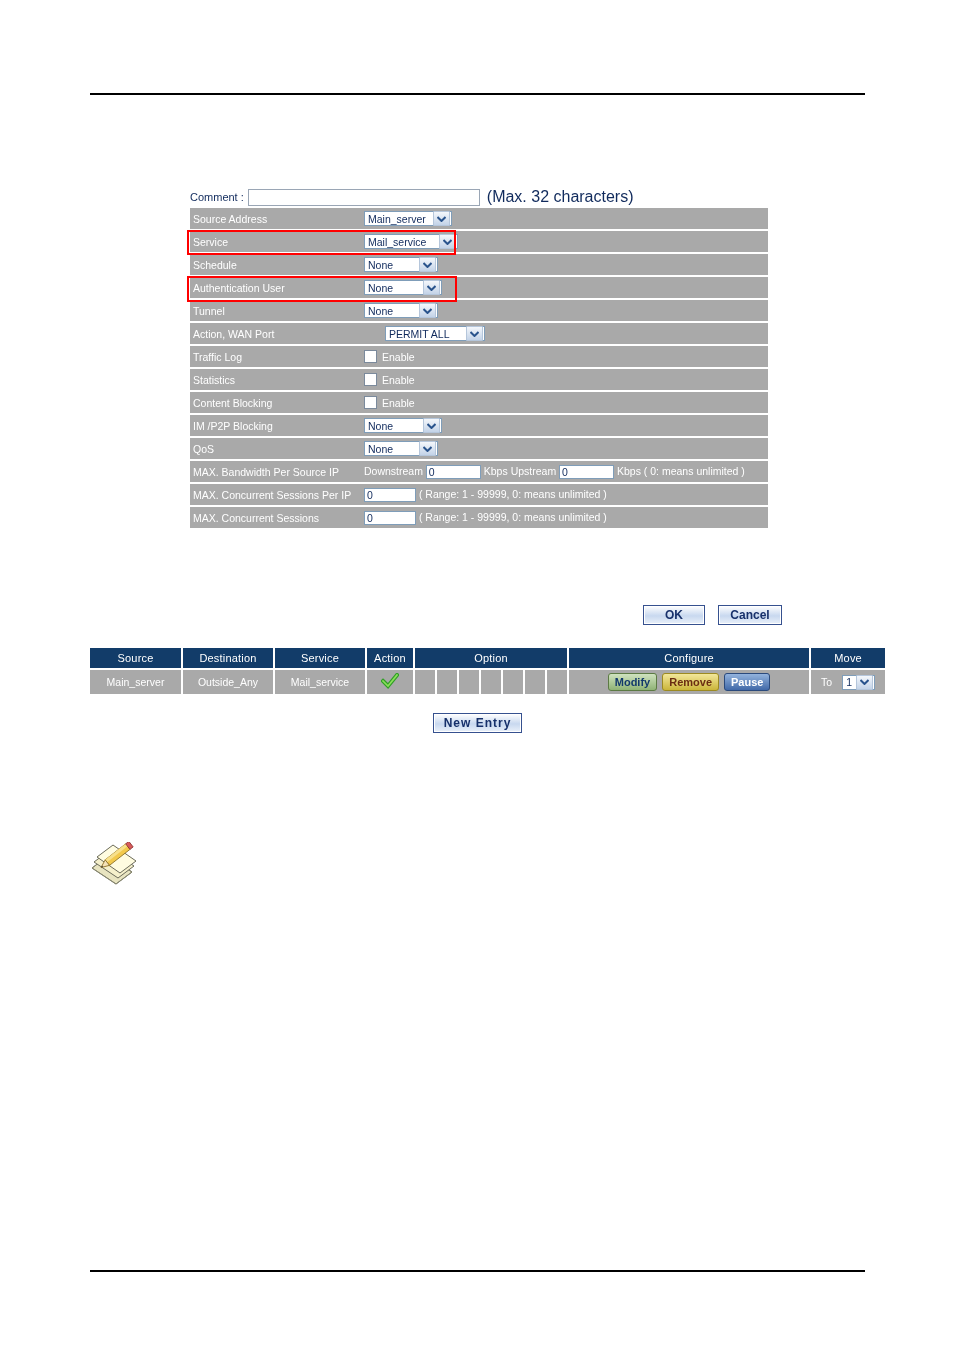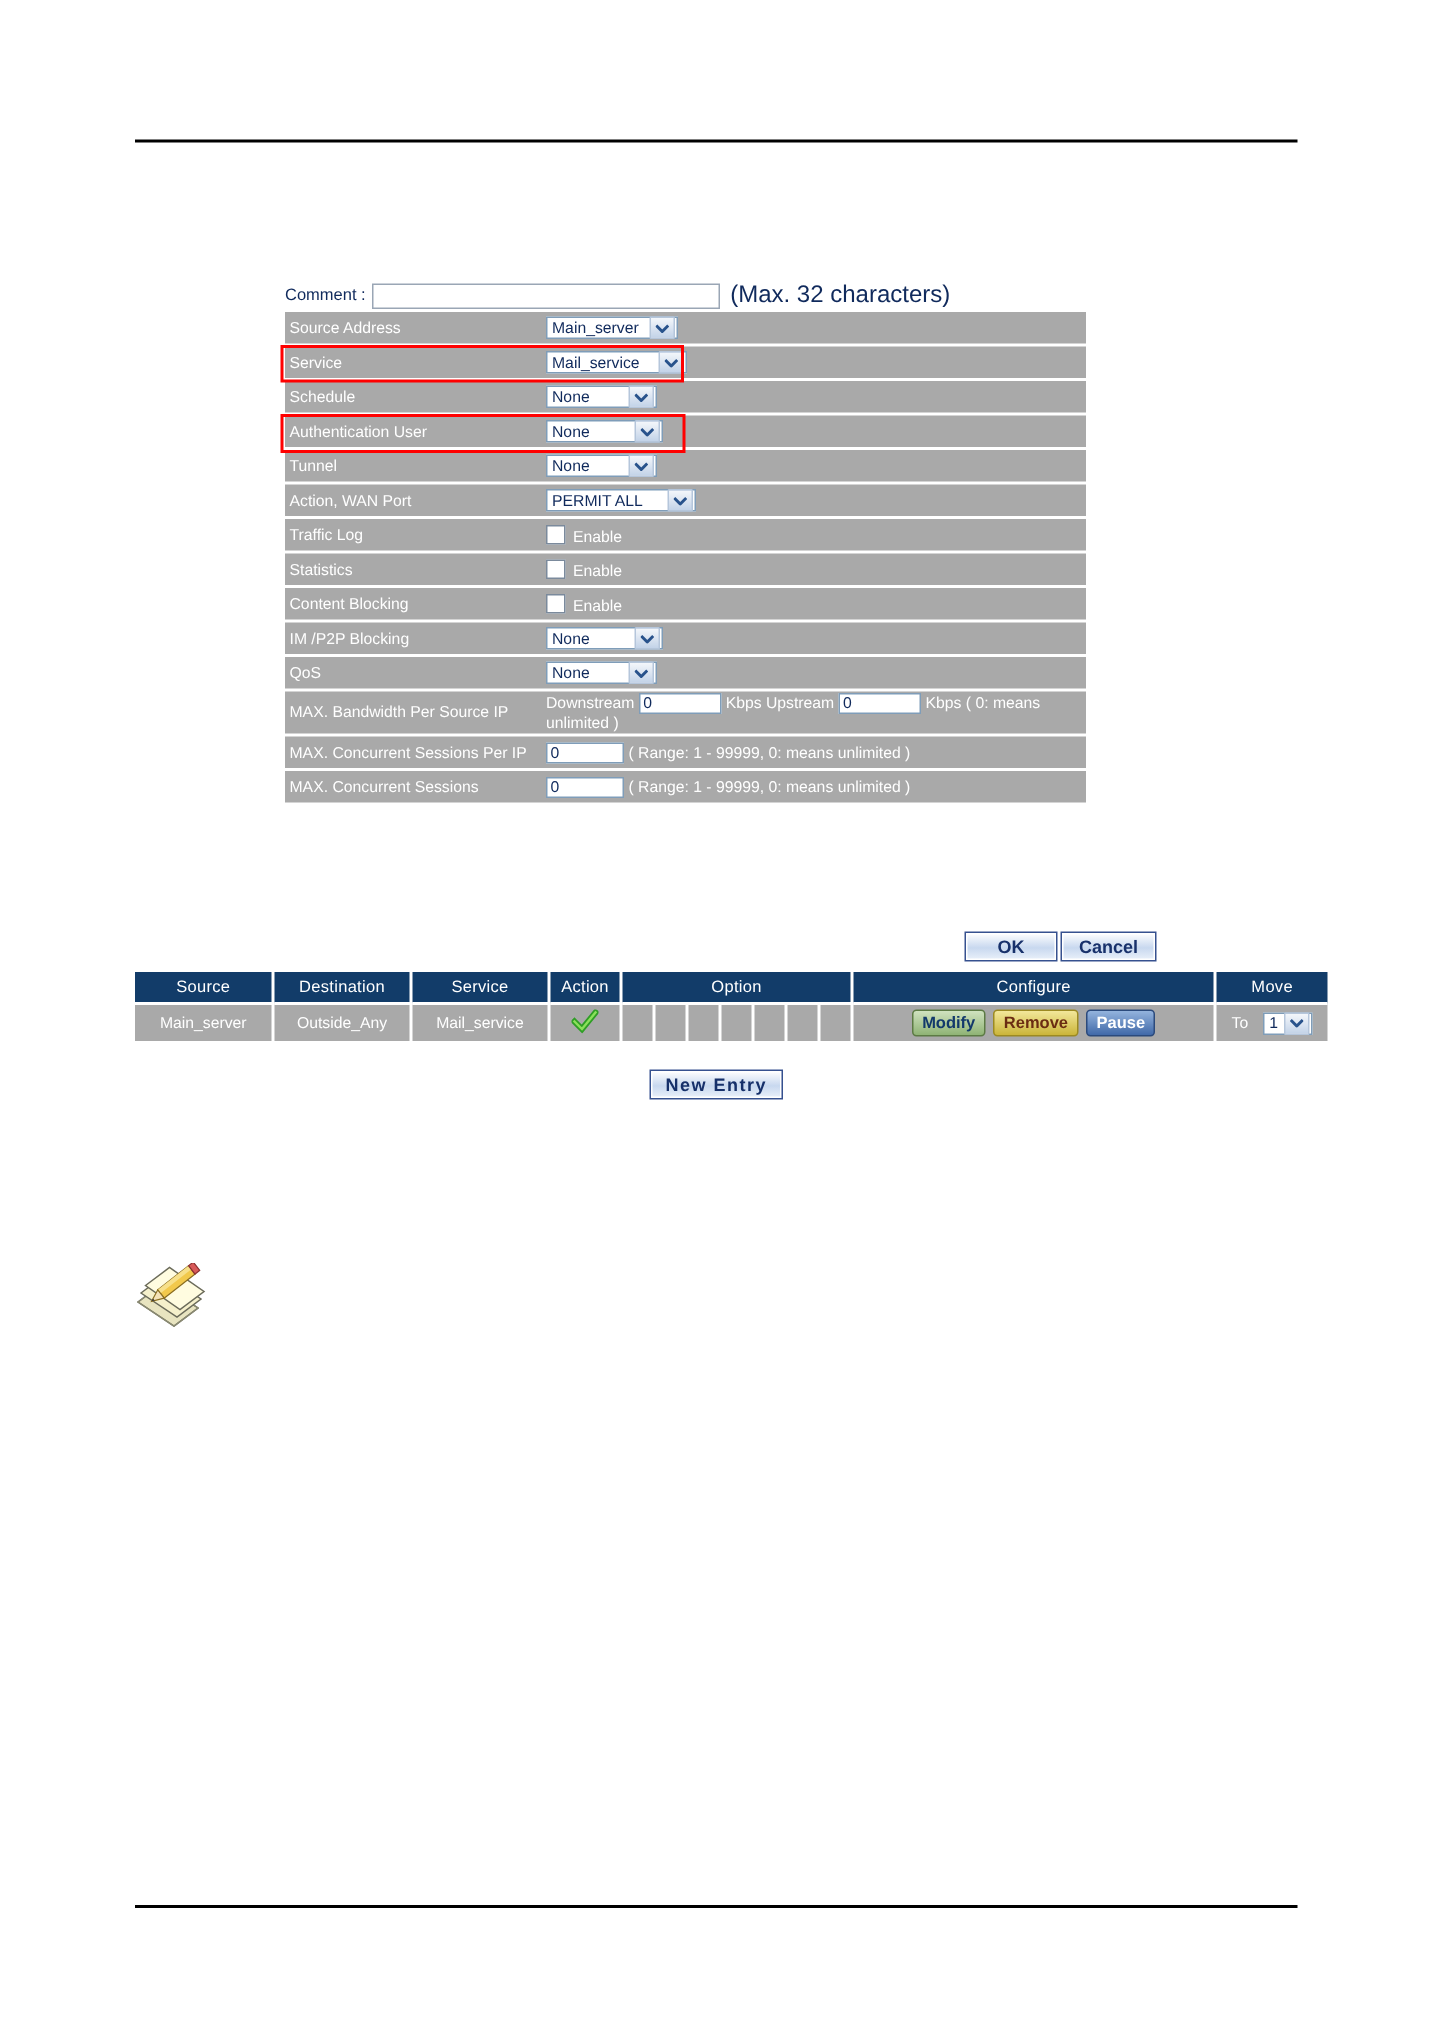--- a/index.html
+++ b/index.html
@@ -32,21 +32,21 @@
     font-family:"Liberation Sans",sans-serif;
   }
   .comment-hint{font-size:16px;color:#102A5C;margin-left:7px;white-space:nowrap;}
 
   .form-title{
     background:#073163;color:#ffffff;font-size:11.5px;
     height:18px;line-height:18px;padding-left:5px;
     letter-spacing:.2px;
   }
 
-  table.policy{border-collapse:collapse;width:534px;table-layout:fixed;}
+  table.policy{border-collapse:collapse;width:578px;table-layout:fixed;}
   table.policy td{
     background:#a9a9a9;border:none;height:19px;vertical-align:middle;
     border-bottom:2px solid #ffffff;
   }
   table.policy tr:last-child td{border-bottom:none;}
   td.lbl{
     width:166px;color:#ffffff;font-size:10.5px;padding-left:3px;
     border-right:2px solid #ffffff;white-space:nowrap;
   }
   td.val{padding-left:4px;color:#102A5C;font-size:10.5px;}
@@ -62,21 +62,21 @@
   .sel .arrow{
     width:15px;height:13px;margin:0 1px 0 0;flex:0 0 15px;
     background:linear-gradient(#f4f7fb,#c3d3e8);
     border:1px solid #b5c6db;border-radius:1px;
     display:flex;align-items:center;justify-content:center;
   }
   .sel .arrow svg{display:block;}
   .sel-w1{width:74px;}      
   .sel-w2{width:88px;}      
   .sel-w3{width:94px;}      
-  .sel-w4{width:100px;}     
+  .sel-w4{width:100px;margin-left:21px;}     
   .sel-w5{width:78px;}      
 
   .cbx{
     display:inline-block;width:11px;height:11px;background:#ffffff;
     border:1px solid #7b8a9c;vertical-align:-2px;margin-right:5px;
   }
   .enable-txt{font-size:10.5px;color:#ffffff;}
 
   .txtin{
     height:14px;border:1px solid #7f9db9;background:#fff;
@@ -87,21 +87,21 @@
   .txtin-sess{width:52px;}
   .inline-t{font-size:10.5px;color:#ffffff;vertical-align:middle;}
   .inline-note{font-size:10.5px;color:#ffffff;vertical-align:middle;}
 
   
   .redbox{position:absolute;border:2px solid #FF0000;pointer-events:none;}
   #redbox-source{left:187px;top:230px;width:265px;height:21px;}
   #redbox-service{left:187px;top:276px;width:266px;height:22px;}
 
   
-  #form-buttons{position:absolute;left:643px;top:605px;display:flex;gap:2px;margin-top:16px;}
+  #form-buttons{position:absolute;left:643px;top:605px;display:flex;gap:13px;}
   .btn3d{
     font-size:12px;font-weight:bold;color:#18316b;
     background:linear-gradient(#ffffff,#c8d8ef 55%,#eaf1fa);
     border:1px solid #36518f;padding:2px 0;text-align:center;
     box-shadow:inset 0 0 0 1px #ffffff;
     font-family:"Liberation Sans",sans-serif;cursor:pointer;
   }
   #ok-button{width:60px;}
   #cancel-button{width:62px;}
 

